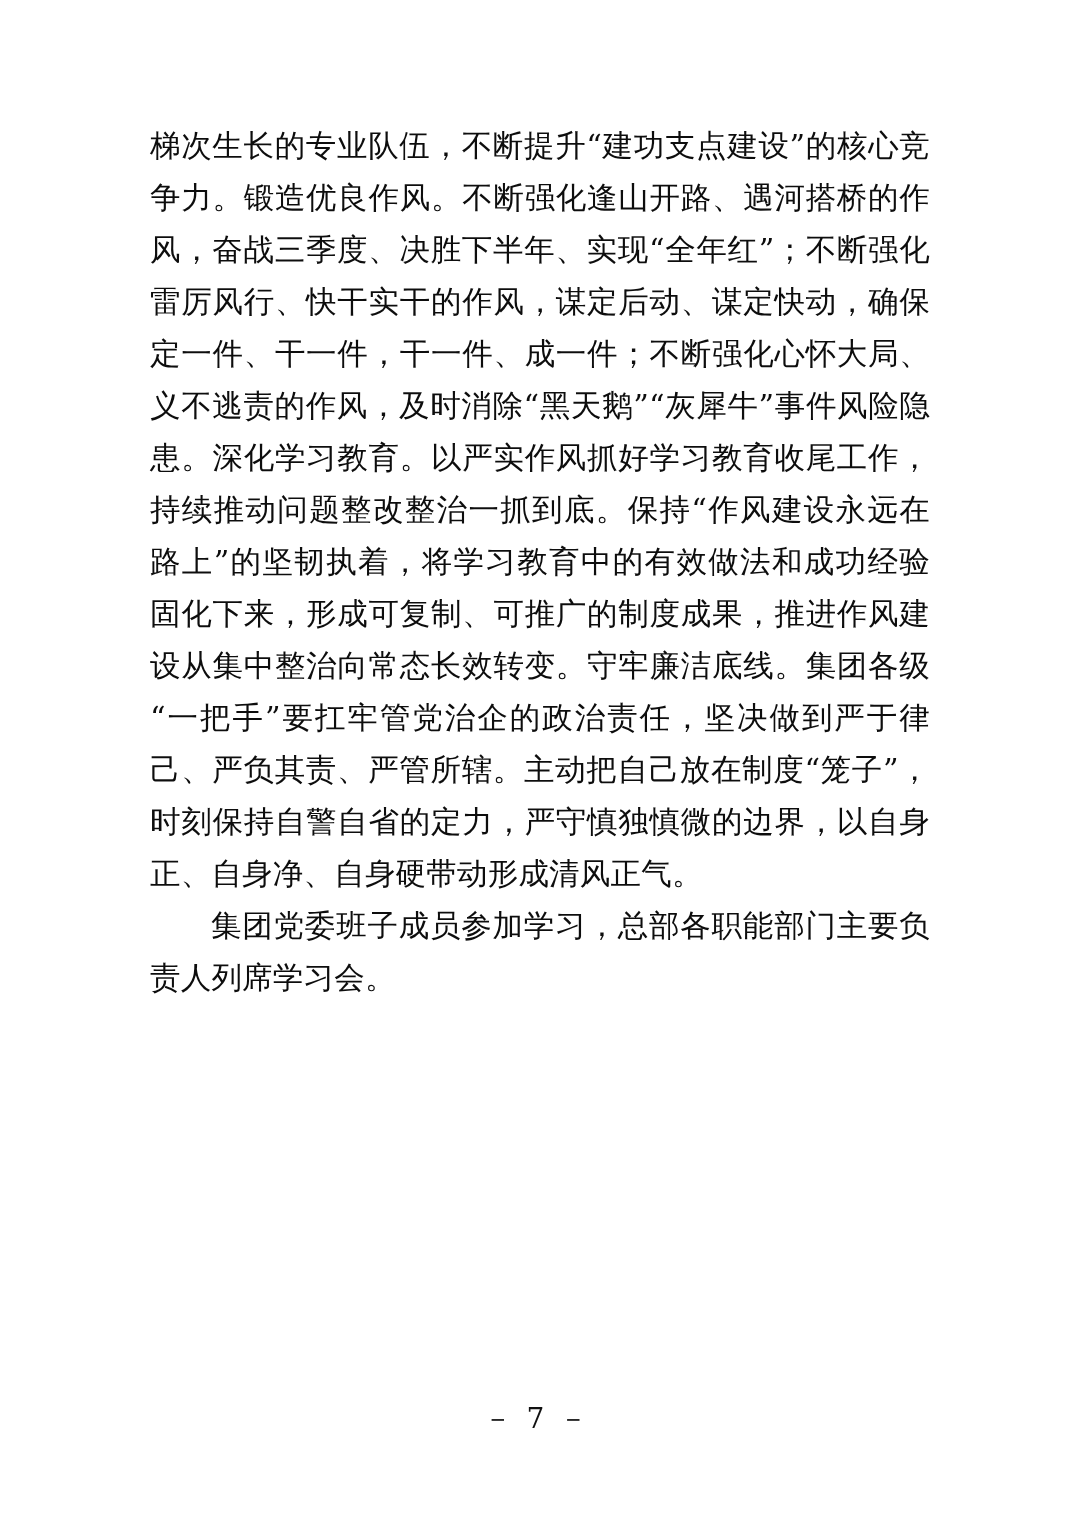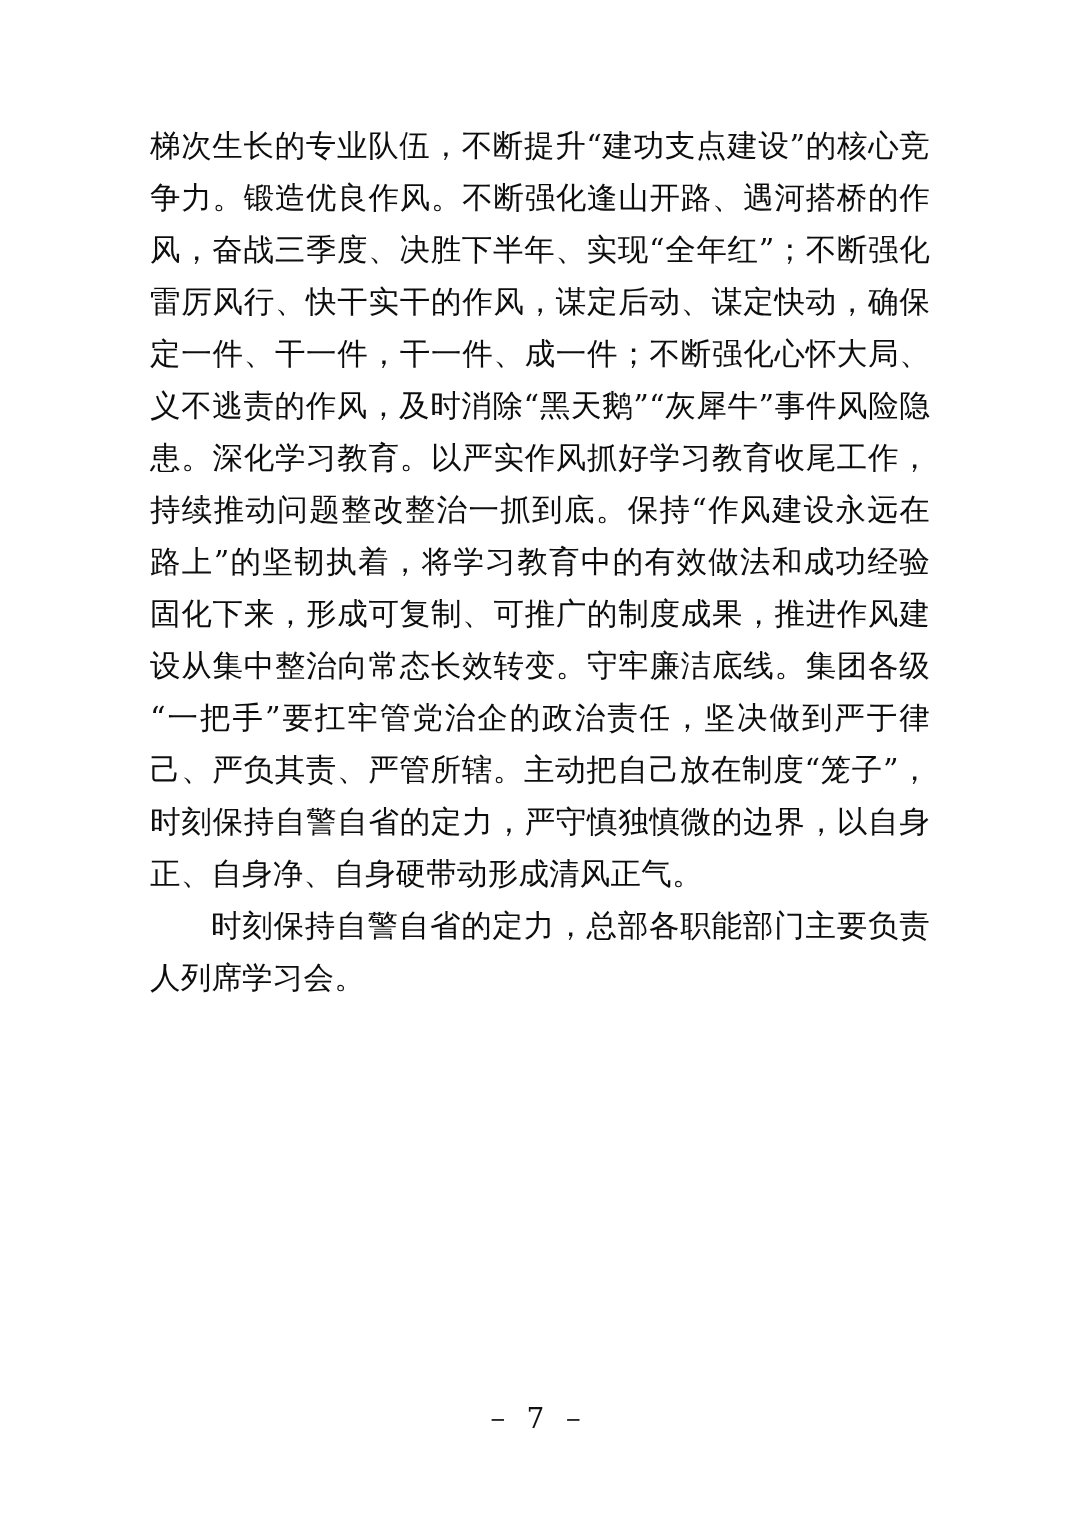--- a/index.html
+++ b/index.html
@@ -55,16 +55,16 @@
     color: #111111;
     letter-spacing: 3px;
   }
 </style>
 </head>
 <body>
 
 <div class="page">
   <div class="content">
     <p class="para">梯次生长的专业队伍，不断提升“建功支点建设”的核心竞争力。锻造优良作风。不断强化逢山开路、遇河搭桥的作风，奋战三季度、决胜下半年、实现“全年红”；不断强化雷厉风行、快干实干的作风，谋定后动、谋定快动，确保定一件、干一件，干一件、成一件；不断强化心怀大局、义不逃责的作风，及时消除“黑天鹅”“灰犀牛”事件风险隐患。深化学习教育。以严实作风抓好学习教育收尾工作，持续推动问题整改整治一抓到底。保持“作风建设永远在路上”的坚韧执着，将学习教育中的有效做法和成功经验固化下来，形成可复制、可推广的制度成果，推进作风建设从集中整治向常态长效转变。守牢廉洁底线。集团各级“一把手”要扛牢管党治企的政治责任，坚决做到严于律己、严负其责、严管所辖。主动把自己放在制度“笼子”，时刻保持自警自省的定力，严守慎独慎微的边界，以自身正、自身净、自身硬带动形成清风正气。</p>
-    <p class="para indent">时刻保持自警自省的定力，总部各职能部门主要负责人列席学习会。</p>
+    <p class="para indent">集团党委班子成员参加学习，总部各职能部门主要负责人列席学习会。</p>
   </div>
   <div class="footer">－ 7 －</div>
 </div>
 
 </body></html>

